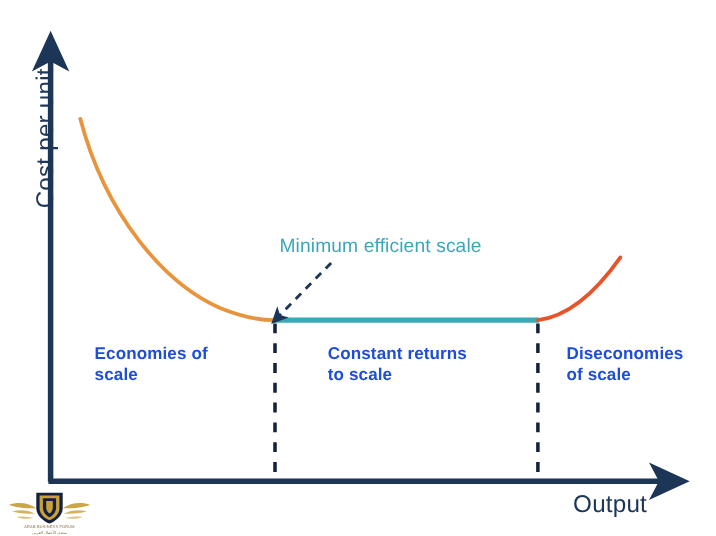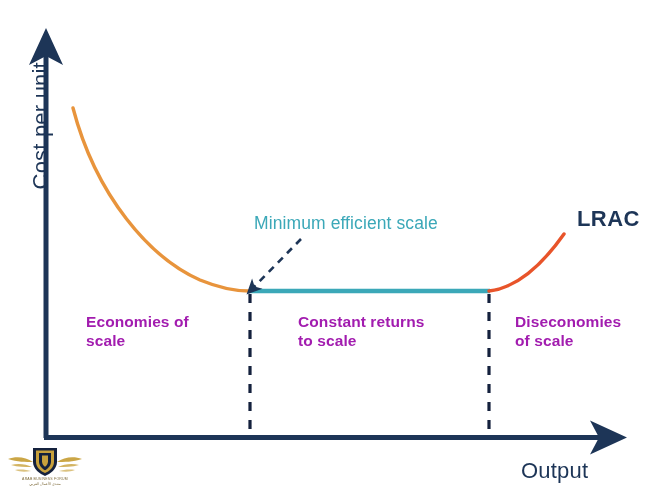--- a/index.html
+++ b/index.html
@@ -46,26 +46,26 @@
   #y-axis-label {
     left: -39px;
     top: 112px;
     width: 160px;
     text-align: center;
     transform: rotate(-90deg);
     transform-origin: 50% 50%;
   }
   #x-axis-label {
     left: 521px;
-    top: 457px;
+    top: 444px;
   }
   .zone-label {
     font-size: 15.5px;
     font-weight: bold;
-    color: #a21caf;
+    color: #1d4ed8;
     letter-spacing: 0.1px;
   }
   #zone-economies {
     left: 86px;
     top: 312px;
     width: 140px;
   }
   #zone-constant {
     left: 298px;
     top: 312px;
@@ -147,21 +147,20 @@
 scale</div>
 
   <div class="lbl zone-label" id="zone-constant">Constant returns
 to scale</div>
 
   <div class="lbl zone-label" id="zone-diseconomies">Diseconomies
 of scale</div>
 
   <div class="lbl" id="mes-label">Minimum efficient scale</div>
 
-  <div class="lbl" id="lrac-label">LRAC</div>
 
   <div id="watermark">
     <svg viewBox="0 0 78 44" width="78" height="44">
 
       <path d="M2,17 C10,14 20,15 27,20 C20,20 11,20 2,17 Z" fill="#c8a13c" opacity="0.95"></path>
       <path d="M5,23 C12,21 20,22 26,25 C19,25 12,25 5,23 Z" fill="#c8a13c" opacity="0.8"></path>
       <path d="M9,28 C15,27 21,28 25,29 C19,30 14,30 9,28 Z" fill="#c8a13c" opacity="0.65"></path>
 
       <path d="M76,17 C68,14 58,15 51,20 C58,20 67,20 76,17 Z" fill="#c8a13c" opacity="0.95"></path>
       <path d="M73,23 C66,21 58,22 52,25 C59,25 66,25 73,23 Z" fill="#c8a13c" opacity="0.8"></path>

